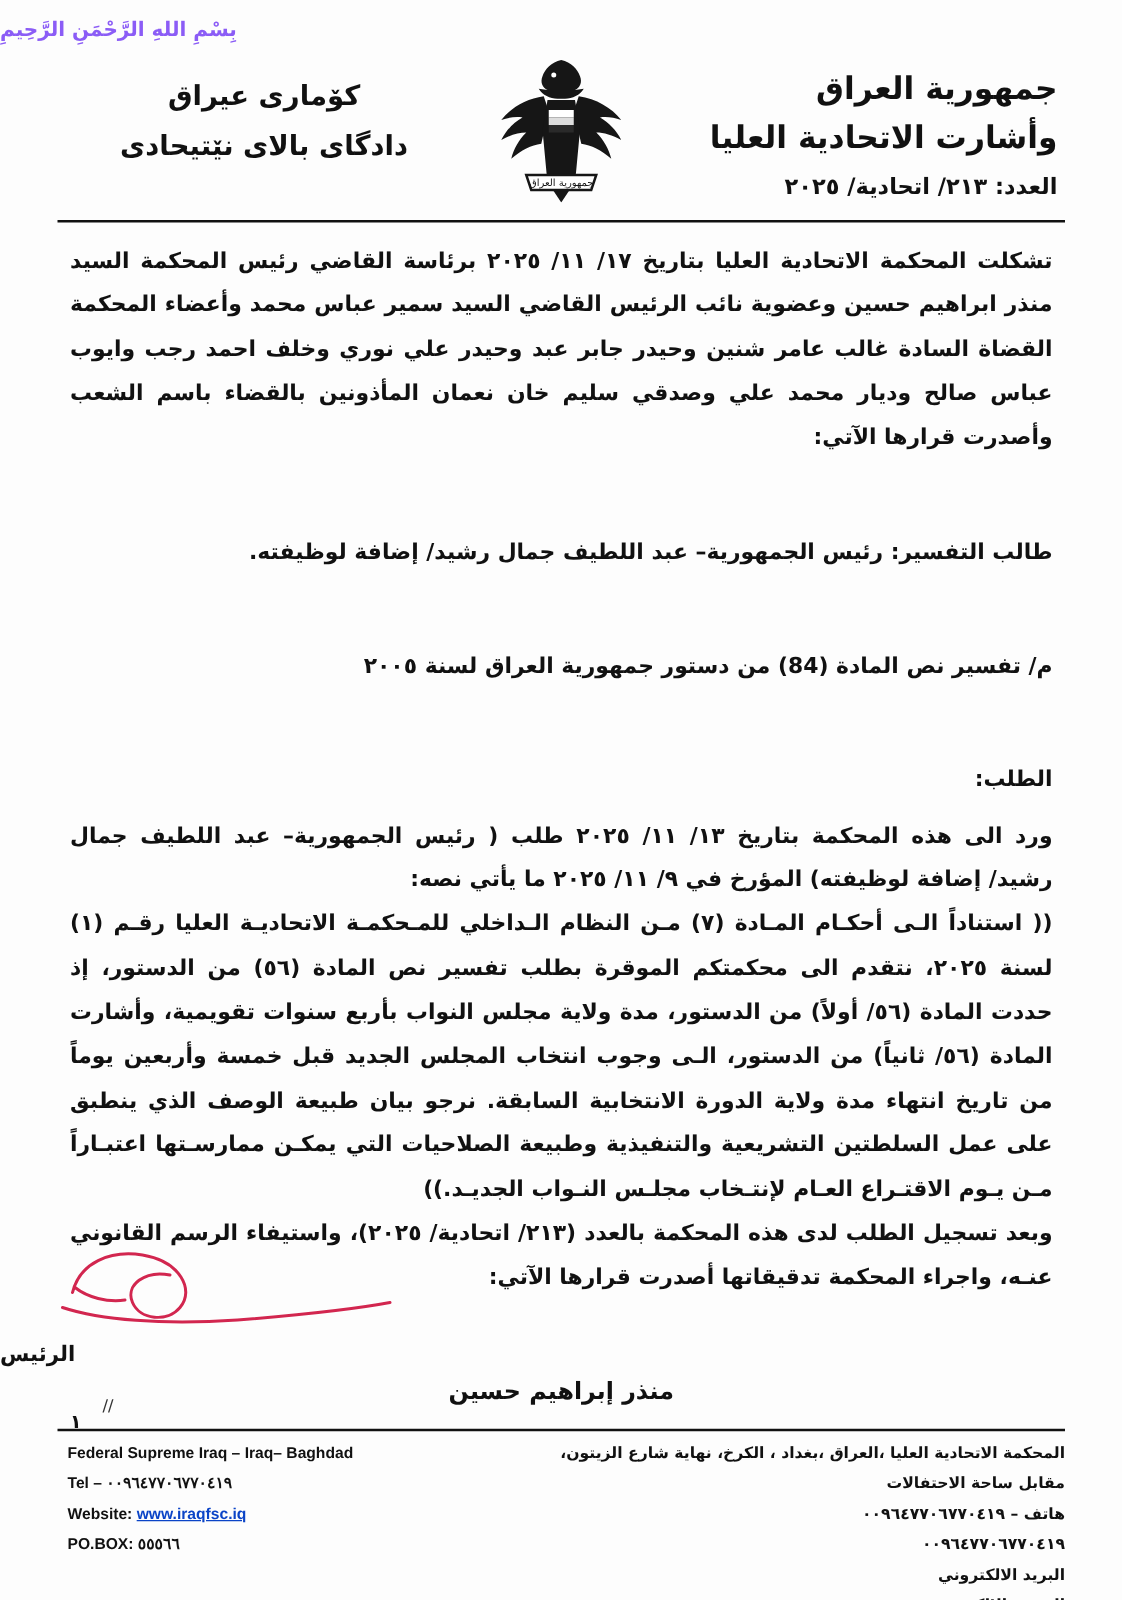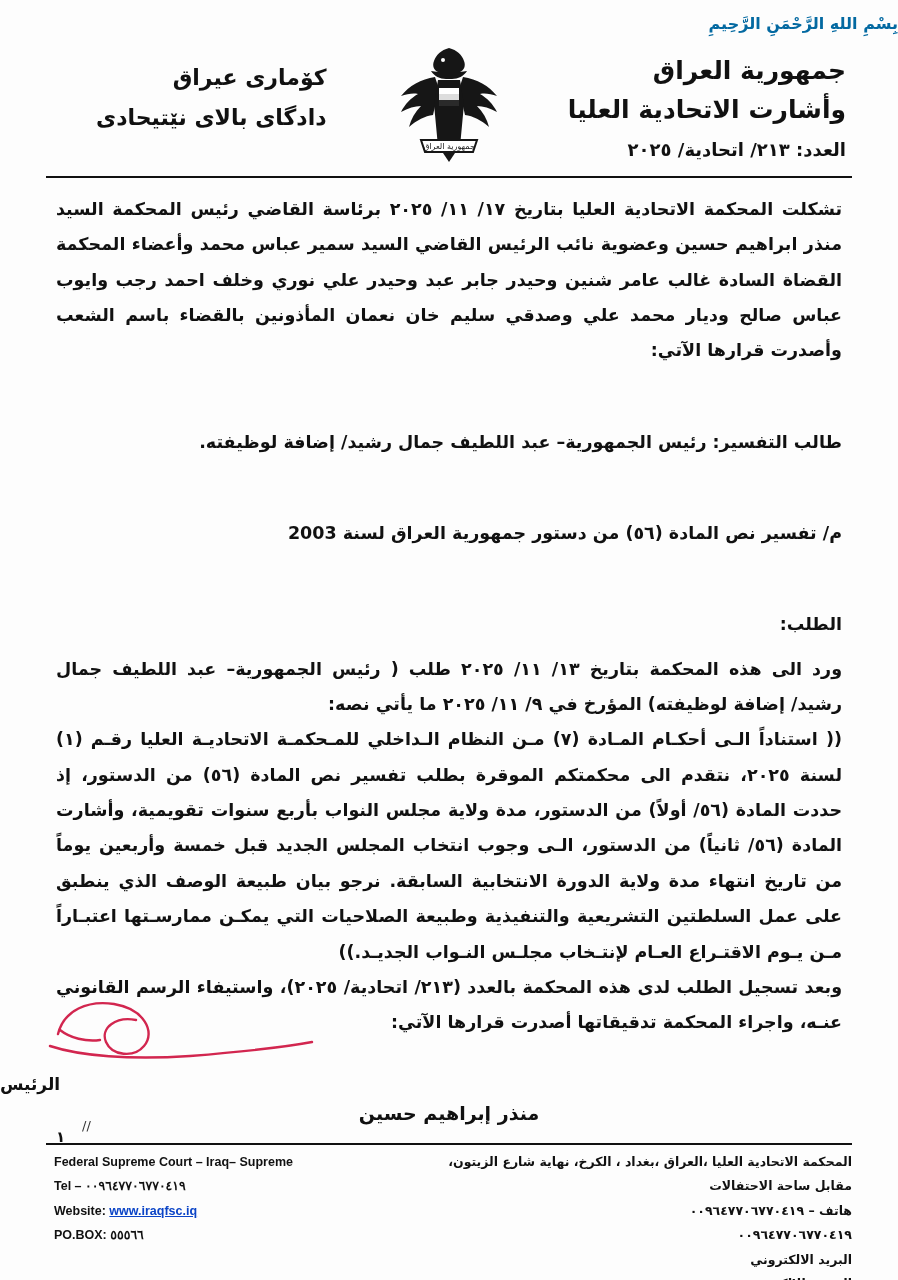--- a/index.html
+++ b/index.html
@@ -25,25 +25,25 @@
   
   .header {
     position: relative;
     height: 172px;
   }
   .basmala {
     position: absolute;
     top: 14px;
     left: 0;
     right: 0;
-    text-align: right;
+    text-align: left;
     font-family: "DejaVu Sans", "Liberation Sans", sans-serif;
     font-size: 16px;
     font-weight: 700;
-    color: #0369a1;
+    color: #8b5cf6;
     letter-spacing: 0px;
   }
   .emblem {
     position: absolute;
     top: 44px;
     left: 50%;
     transform: translateX(-50%);
     width: 116px;
     height: 118px;
   }
@@ -79,21 +79,20 @@
     position: absolute;
     top: 58px;
     left: 96px;
     text-align: center;
     line-height: 1.8;
   }
   .kurdish-1, .kurdish-2 {
     font-size: 22px;
     font-weight: 700;
     color: #111;
-    text-align: right;
   }
 
   .rule {
     position: absolute;
     top: 176px;
     left: 46px;
     right: 46px;
     height: 2px;
     background: #111;
   }
@@ -264,21 +263,21 @@
 
     <div class="rule"></div>
   </div>
 
   <div class="content">
 
     <p class="para">تشكلت المحكمة الاتحادية العليا بتاريخ ١٧/ ١١/ ٢٠٢٥ برئاسة القاضي رئيس المحكمة السيد منذر ابراهيم حسين وعضوية نائب الرئيس القاضي السيد سمير عباس محمد وأعضاء المحكمة القضاة السادة غالب عامر شنين وحيدر جابر عبد وحيدر علي نوري وخلف احمد رجب وايوب عباس صالح وديار محمد علي وصدقي سليم خان نعمان المأذونين بالقضاء باسم الشعب وأصدرت قرارها الآتي:</p>
 
     <p class="para spaced-lg center-ish">طالب التفسير: رئيس الجمهورية– عبد اللطيف جمال رشيد/ إضافة لوظيفته.</p>
 
-    <p class="para spaced-lg center-ish">م/ تفسير نص المادة (٥٦) من دستور جمهورية العراق لسنة 2003</p>
+    <p class="para spaced-lg center-ish">م/ تفسير نص المادة (84) من دستور جمهورية العراق لسنة ٢٠٠٥</p>
 
     <p class="para spaced-lg center-ish">الطلب:</p>
 
     <p class="para spaced-sm">ورد الى هذه المحكمة بتاريخ ١٣/ ١١/ ٢٠٢٥ طلب ( رئيس الجمهورية– عبد اللطيف جمال رشيد/ إضافة لوظيفته) المؤرخ في ٩/ ١١/ ٢٠٢٥ ما يأتي نصه:</p>
 
     <p class="para block-quote">(( استناداً الـى أحكـام المـادة (٧) مـن النظام الـداخلي للمـحكمـة الاتحاديـة العليا رقـم (١) لسنة ٢٠٢٥، نتقدم الى محكمتكم الموقرة بطلب تفسير نص المادة (٥٦) من الدستور، إذ حددت المادة (٥٦/ أولاً) من الدستور، مدة ولاية مجلس النواب بأربع سنوات تقويمية، وأشارت المادة (٥٦/ ثانياً) من الدستور، الـى وجوب انتخاب المجلس الجديد قبل خمسة وأربعين يوماً من تاريخ انتهاء مدة ولاية الدورة الانتخابية السابقة. نرجو بيان طبيعة الوصف الذي ينطبق على عمل السلطتين التشريعية والتنفيذية وطبيعة الصلاحيات التي يمكـن ممارسـتها اعتبـاراً مـن يـوم الاقتـراع العـام لإنتـخاب مجلـس النـواب الجديـد.))</p>
 
     <p class="para">وبعد تسجيل الطلب لدى هذه المحكمة بالعدد (٢١٣/ اتحادية/ ٢٠٢٥)، واستيفاء الرسم القانوني عنـه، واجراء المحكمة تدقيقاتها أصدرت قرارها الآتي:</p>
   </div>
 
@@ -295,21 +294,21 @@
   </div>
 
   <div class="slash-mark">//</div>
   <div class="page-number">١</div>
 
   <div class="footer-rule"></div>
 
   <div class="footer">
 
     <div class="footer-en">
-      <div>Federal Supreme Court – Iraq– Supreme</div>
+      <div>Federal Supreme Iraq – Iraq– Baghdad</div>
       <div>
         <span>Tel – </span><span>٠٠٩٦٤٧٧٠٦٧٧٠٤١٩</span>
       </div>
       <div>
         <span>Website: </span><a href="#">www.iraqfsc.iq</a>
       </div>
       <div>
         <span>PO.BOX: </span><span>٥٥٥٦٦</span>
       </div>
     </div>

